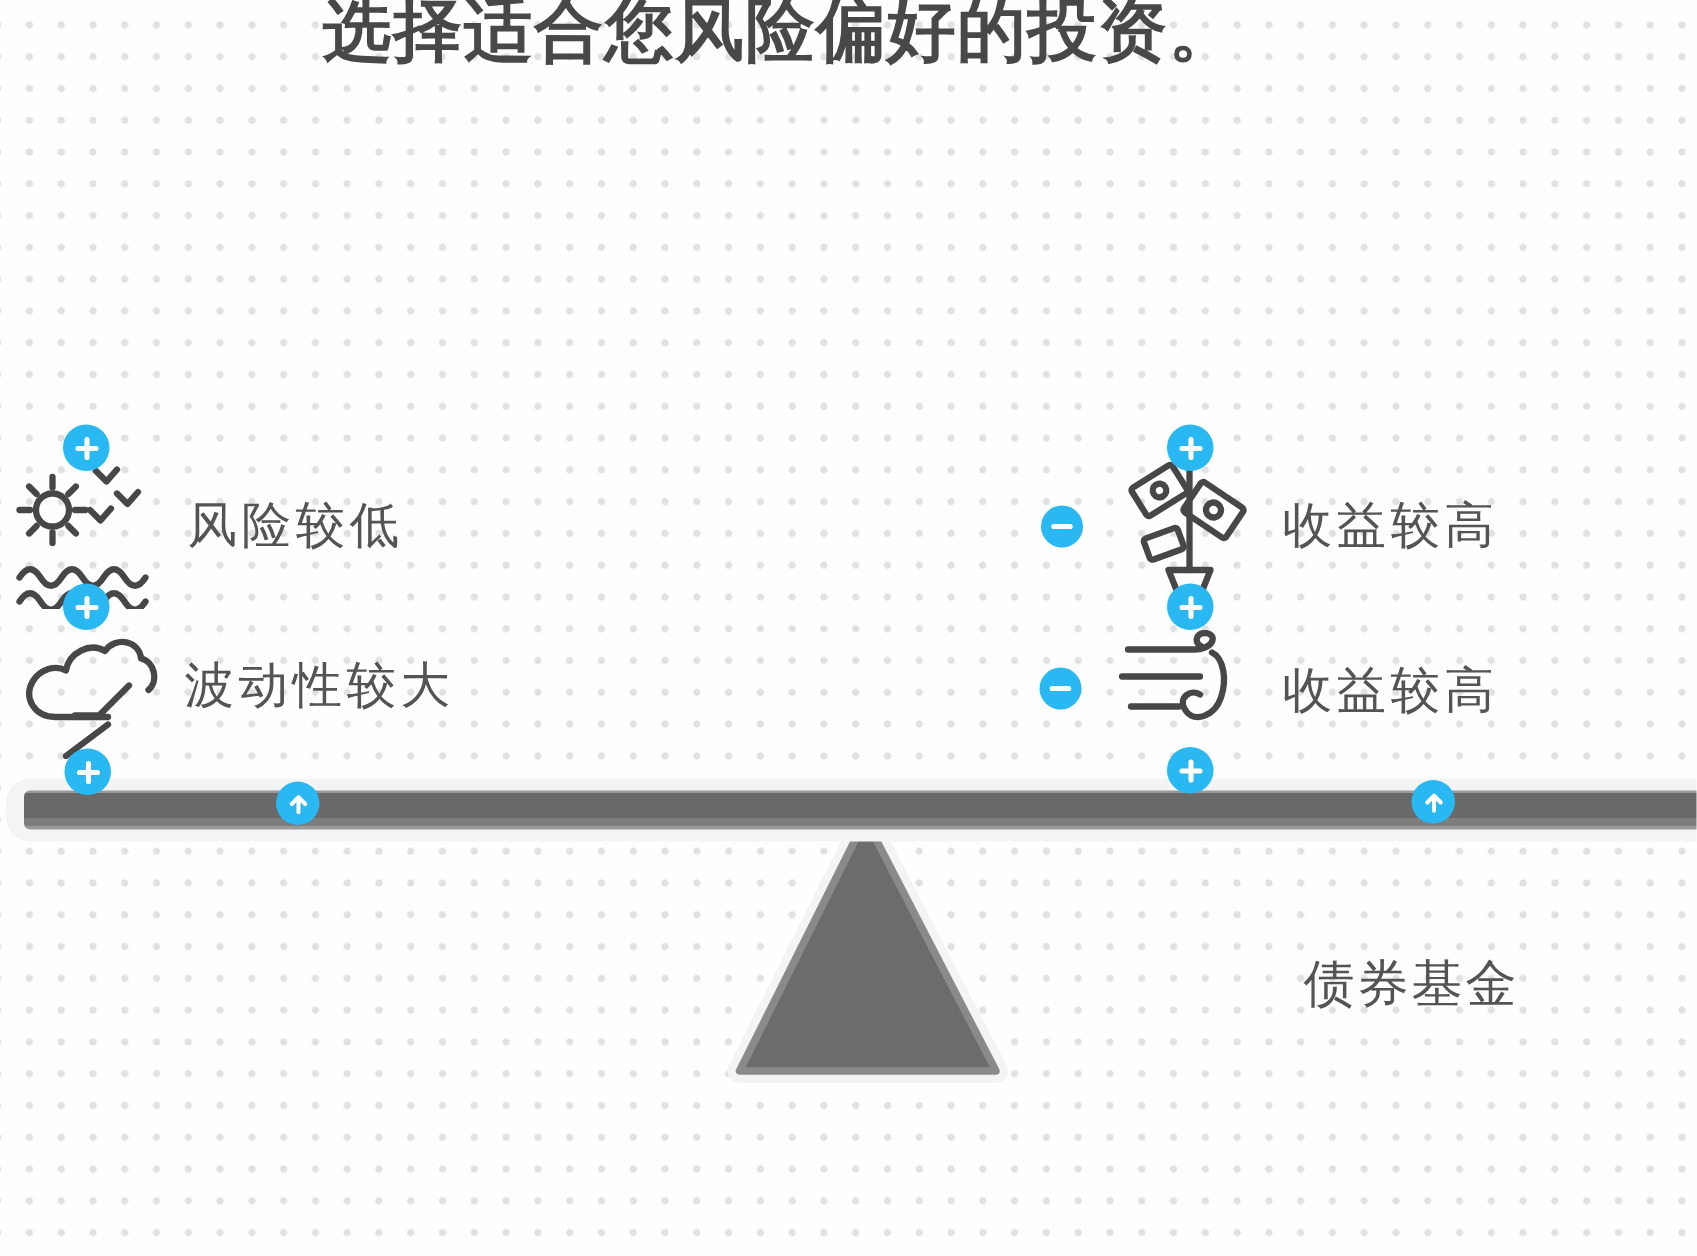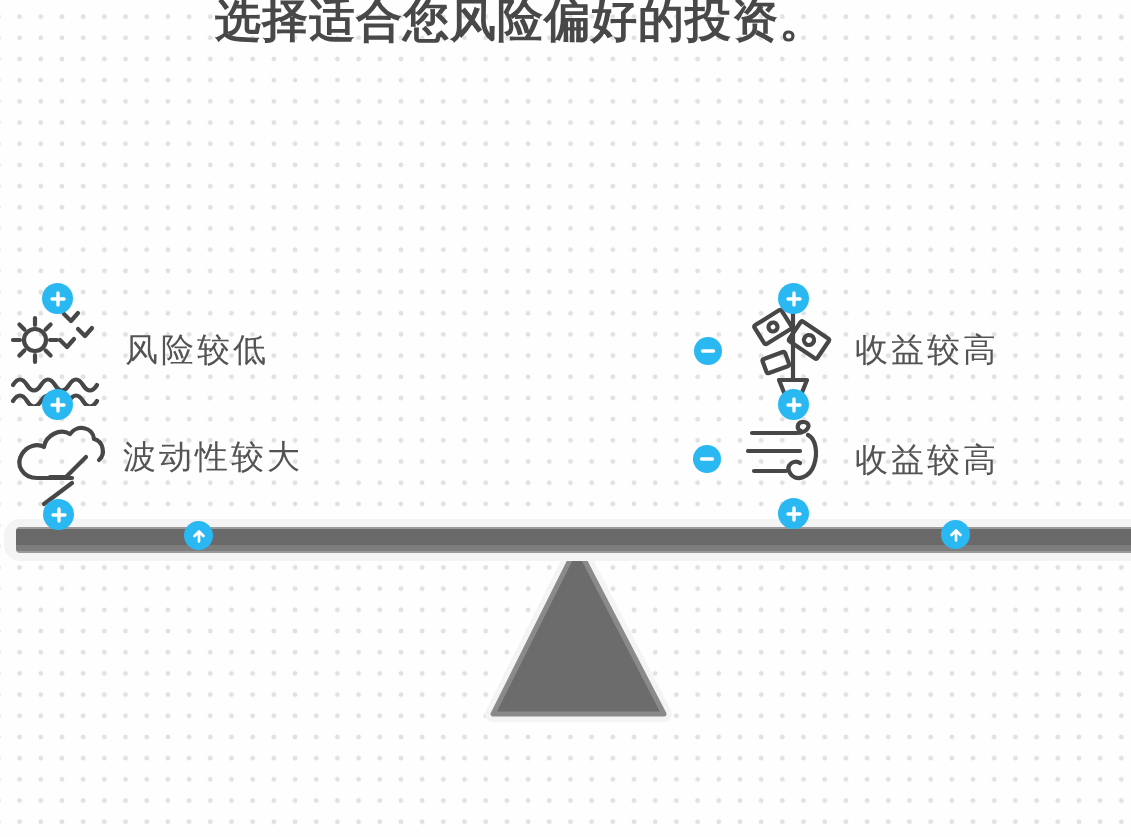--- a/index.html
+++ b/index.html
@@ -124,20 +124,21 @@
     <svg viewBox="0 0 200 186">
       <polygon points="97,8 13,176 184,176" fill="none" stroke="var(--halo,#f4f4f4)" stroke-width="16" stroke-linejoin="round"></polygon>
       <polygon points="97,8 13,176 184,176" fill="var(--triangle,#6c6c6c)" stroke="var(--triangle_edge,#8a8a8a)" stroke-width="5" stroke-linejoin="round"></polygon>
     </svg>
   </div>
 
   <div class="beam-halo">
     <div class="beam-bar"></div>
   </div>
 
+  <div class="product-label" style="left:869px;top:639px">债券基金</div>
 
   <div class="hs plus" style="left:42px;top:283px">
     <svg width="16" height="16" viewBox="0 0 16 16">
         <path d="M8,2 V14 M2,8 H14"></path>
       </svg>
   </div>
   <div class="hs plus" style="left:42px;top:389px">
     <svg width="16" height="16" viewBox="0 0 16 16">
         <path d="M8,2 V14 M2,8 H14"></path>
       </svg>

